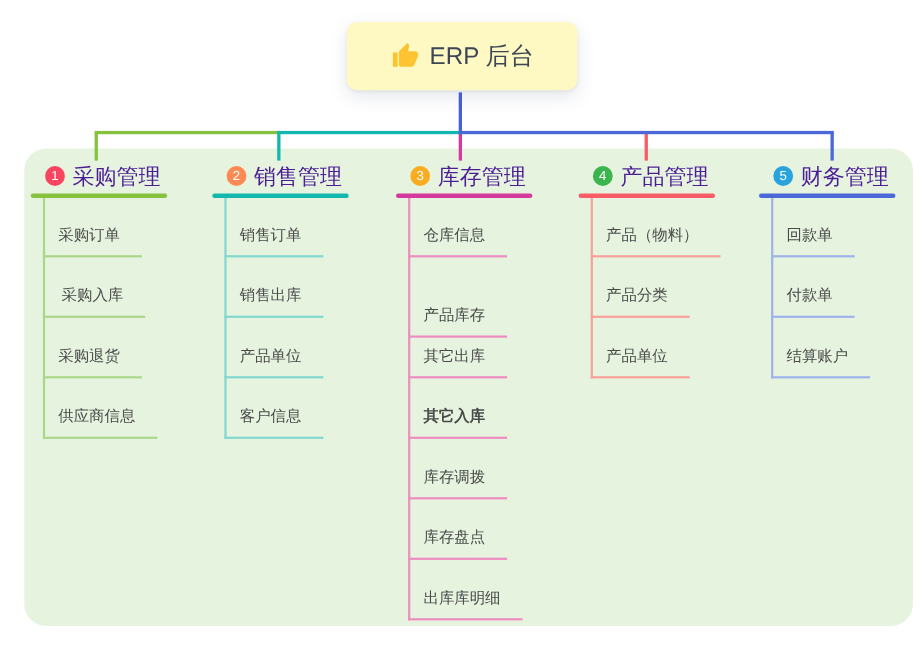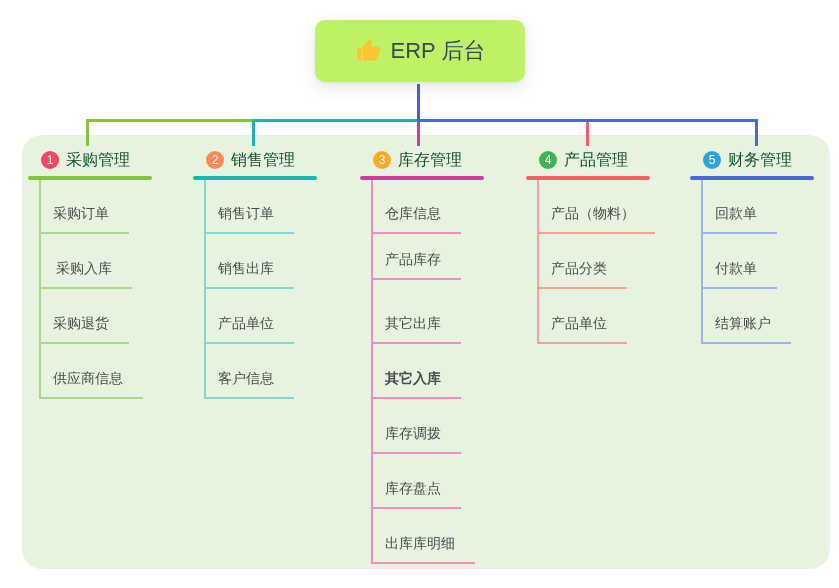--- a/index.html
+++ b/index.html
@@ -6,38 +6,38 @@
   .stage {
     position:relative; width:839px; height:588px; background:#ffffff;
     font-family:"Liberation Sans","DejaVu Sans",sans-serif; overflow:hidden;
   }
   .panel {
     position:absolute; left:22px; top:135px; width:808px; height:434px;
     border-radius:20px; z-index:0;
   }
   .root-card {
     position:absolute; left:315px; top:20px; width:210px; height:62px;
-    background:#bef264; border-radius:10px; z-index:3;
+    background:#fef9c3; border-radius:10px; z-index:3;
     box-shadow:0 6px 16px rgba(70,85,120,.14), 0 1px 3px rgba(0,0,0,.05);
     display:flex; align-items:center; justify-content:center; gap:10px;
     cursor:pointer;
   }
   .root-label { font-size:22px; color:#3c4654; white-space:nowrap; }
   .thumb-icon { width:26px; height:26px; display:flex; align-items:center; }
   .line { position:absolute; z-index:1; }
   .branch { position:absolute; width:124px; z-index:2; }
   .branch-title {
     position:absolute; left:0; top:1px; height:26px; display:flex;
     align-items:center; gap:7px; padding-left:13px; cursor:pointer; white-space:nowrap;
   }
   .badge {
     width:18px; height:18px; border-radius:50%; color:#ffffff; font-size:12px;
     display:flex; align-items:center; justify-content:center; flex:0 0 18px;
   }
-  .branch-label { font-size:16px; color:#14532d; }
+  .branch-label { font-size:20px; color:#4c1d95; }
   .branch-underline { position:absolute; left:0; top:30px; width:124px; height:4px; border-radius:2px; }
   .trunk { position:absolute; left:11px; top:34px; width:2px; }
   .sub-item {
     position:absolute; left:11px; font-size:14px; color:#4a4a4a; line-height:18px;
     padding:0 20px 10px 14px; border-bottom:2px solid; white-space:nowrap; cursor:pointer;
   }
 </style>
 </head>
 <body>
 
@@ -88,21 +88,21 @@
         <div class="sub-item" style="top: 223px; border-bottom-color: rgb(130, 215, 208);">客户信息</div>
       </div>
       <div class="branch" style="left: 360px; top: 146px;">
         <div class="branch-title">
           <span class="badge" style="background: rgb(251, 171, 31);">3</span>
           <span class="branch-label">库存管理</span>
         </div>
         <div class="branch-underline" style="background: rgb(213, 57, 157);"></div>
         <div class="trunk" style="background: rgb(239, 140, 192); height: 384px;"></div>
         <div class="sub-item" style="top: 58px; border-bottom-color: rgb(239, 140, 192);">仓库信息</div>
-        <div class="sub-item" style="top: 104px; border-bottom-color: rgb(239, 140, 192);">产品库存</div>
+        <div class="sub-item" style="top: 131px; border-bottom-color: rgb(239, 140, 192);">产品库存</div>
         <div class="sub-item" style="top: 168px; border-bottom-color: rgb(239, 140, 192);">其它出库</div>
         <div class="sub-item" style="top: 223px; border-bottom-color: rgb(239, 140, 192); font-weight: bold;">其它入库</div>
         <div class="sub-item" style="top: 278px; border-bottom-color: rgb(239, 140, 192);">库存调拨</div>
         <div class="sub-item" style="top: 333px; border-bottom-color: rgb(239, 140, 192);">库存盘点</div>
         <div class="sub-item" style="top: 388px; border-bottom-color: rgb(239, 140, 192);">出库库明细</div>
       </div>
       <div class="branch" style="left: 526px; top: 146px;">
         <div class="branch-title">
           <span class="badge" style="background: rgb(60, 181, 78);">4</span>
           <span class="branch-label">产品管理</span>

